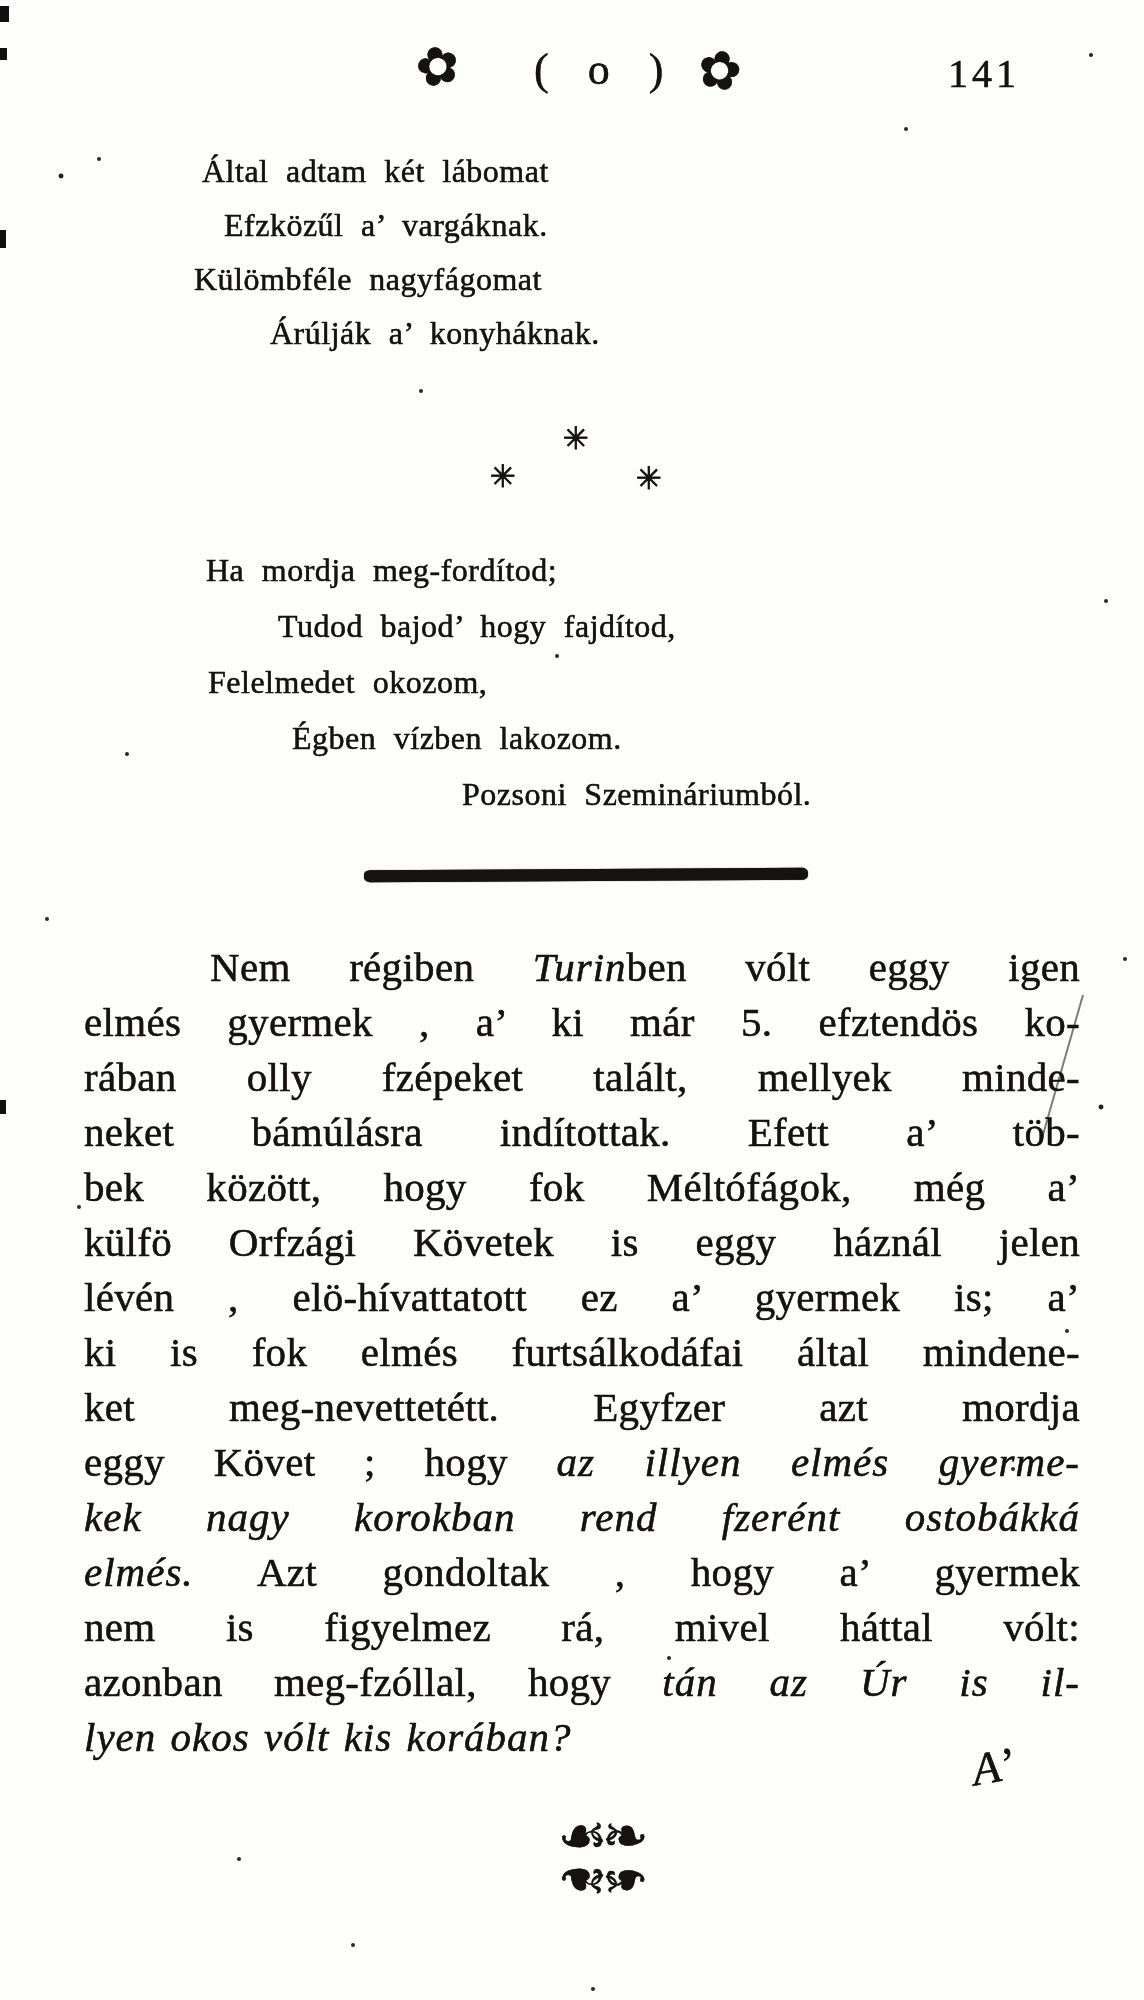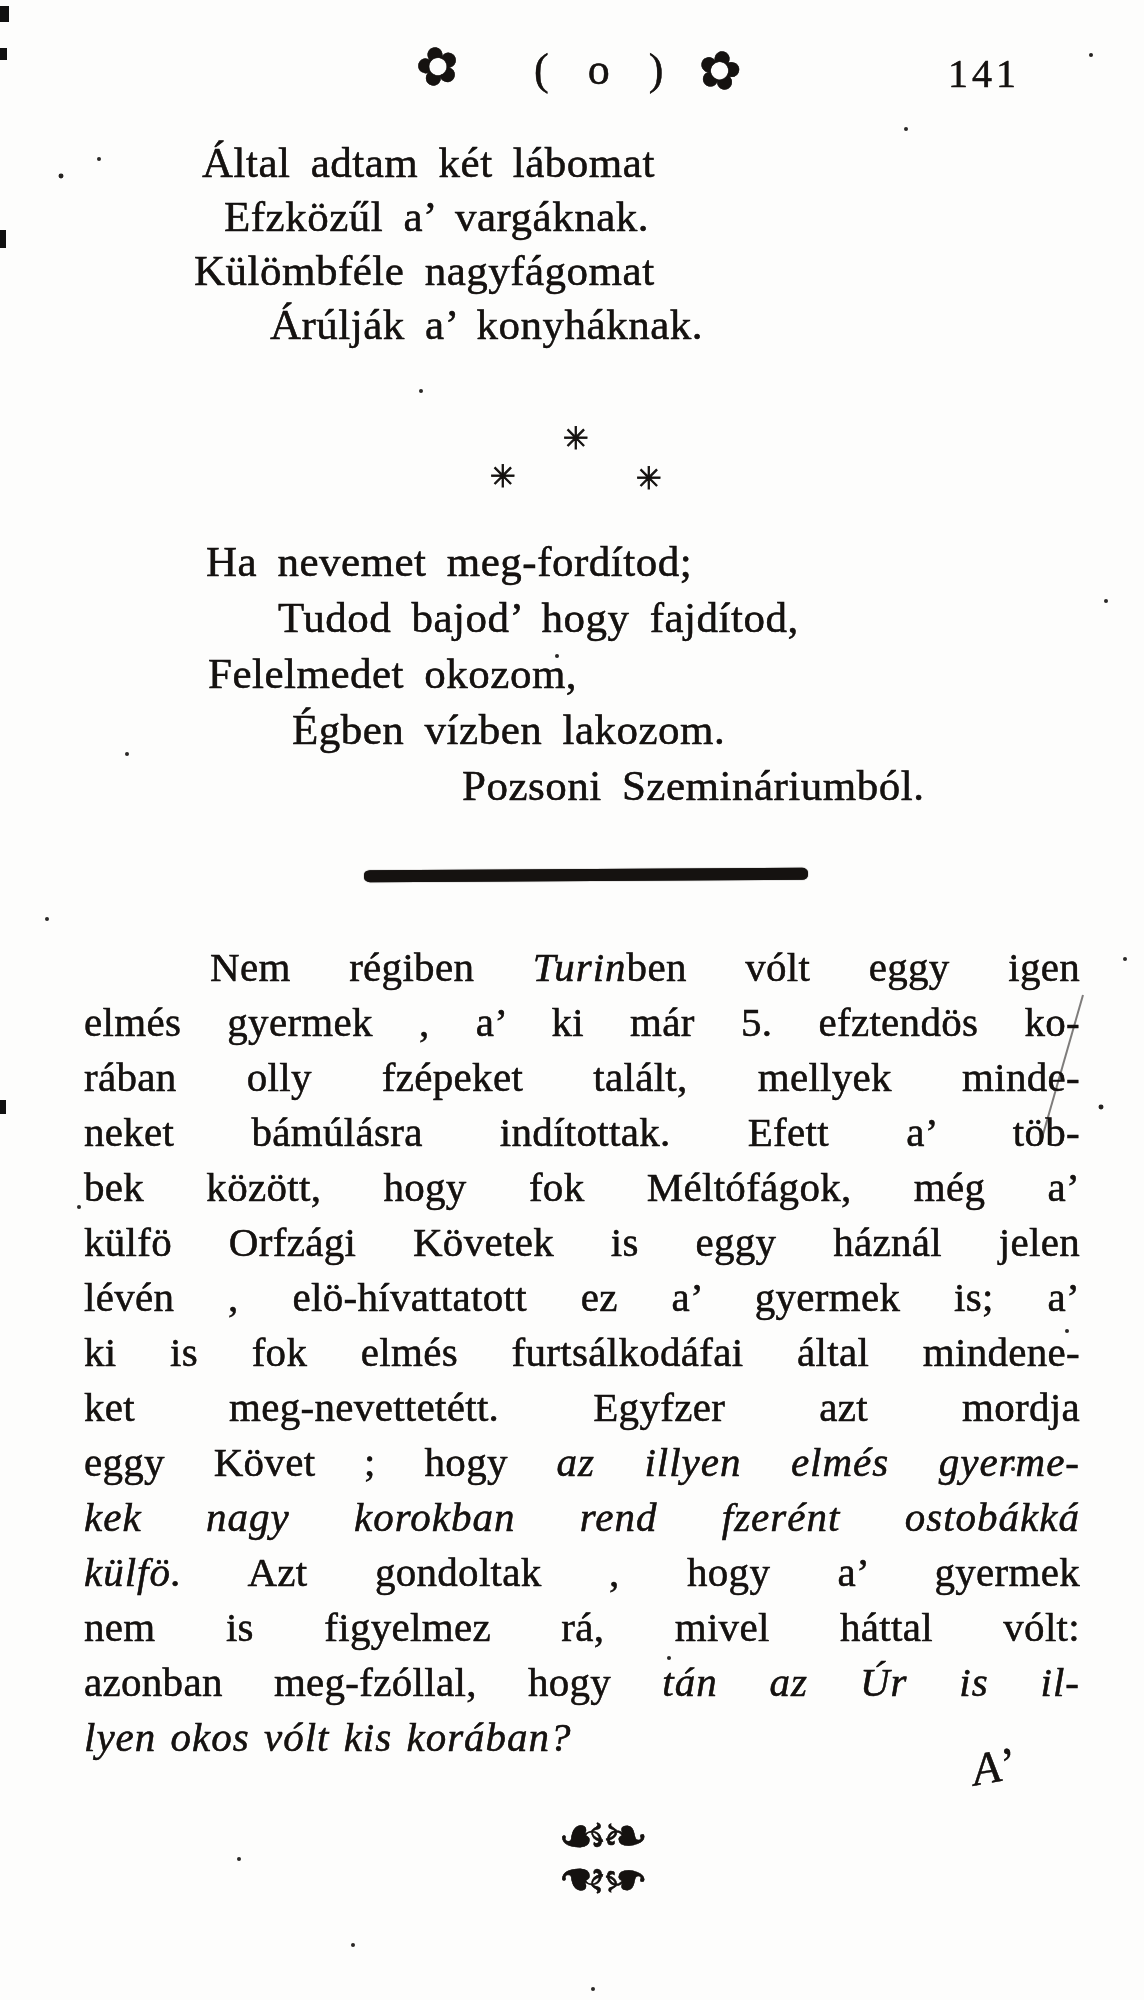--- a/index.html
+++ b/index.html
@@ -13,21 +13,21 @@
     -webkit-text-stroke:0.45px #151210;
     text-shadow:0 0 0.6px rgba(21,18,16,.55);
   }
   
   .orn{position:absolute;font-family:"DejaVu Sans",sans-serif;font-size:52px;line-height:1;}
   .orn-left{left:416px;top:40px;transform:rotate(-14deg);}
   .orn-right{left:698px;top:44px;transform:rotate(12deg) scaleX(-1);}
   .hdr-center{position:absolute;left:534px;top:44px;font-size:44px;letter-spacing:9px;word-spacing:10px;white-space:nowrap;}
   .page-number{position:absolute;left:948px;top:50px;font-size:40px;letter-spacing:4px;font-weight:normal;}
   
-  .verse{position:absolute;left:200px;white-space:nowrap;font-size:43px;word-spacing:9px;letter-spacing:0.5px;}
+  .verse{position:absolute;left:200px;white-space:nowrap;font-size:32px;word-spacing:9px;letter-spacing:0.5px;margin-top:8px;}
   .verse .vl{height:54px;line-height:54px;}
   .verse1{top:136px;}
   .verse1 .vl:nth-child(1){margin-left:2px;}
   .verse1 .vl:nth-child(2){margin-left:24px;}
   .verse1 .vl:nth-child(3){margin-left:-6px;}
   .verse1 .vl:nth-child(4){margin-left:70px;}
   .verse2{top:534px;}
   .verse2 .vl{height:56px;line-height:56px;}
   .verse2 .vl:nth-child(1){margin-left:6px;}
   .verse2 .vl:nth-child(2){margin-left:78px;}
@@ -82,42 +82,42 @@
     <div class="vl">Efzközűl a’ vargáknak.</div>
     <div class="vl">Külömbféle nagyfágomat</div>
     <div class="vl">Árúlják a’ konyháknak.</div>
   </div>
 
   <span class="ast ast-top">✳</span>
   <span class="ast ast-bl">✳</span>
   <span class="ast ast-br">✳</span>
 
   <div class="verse verse2">
-    <div class="vl">Ha nevemet meg-fordítod;</div>
+    <div class="vl">Ha mordja meg-fordítod;</div>
     <div class="vl">Tudod bajod’ hogy fajdítod,</div>
     <div class="vl">Felelmedet okozom,</div>
     <div class="vl">Égben vízben lakozom.</div>
     <div class="vl">Pozsoni Szemináriumból.</div>
   </div>
 
   <div class="rule"></div>
 
   <div class="para" id="para">
       <div class="pline first"><span>Nem régiben </span><span class="it">Turin</span><span>ben vólt eggy igen</span></div>
       <div class="pline"><span>elmés gyermek , a’ ki már 5. efztendös ko-</span></div>
       <div class="pline"><span>rában olly fzépeket talált, mellyek minde-</span></div>
       <div class="pline"><span>neket bámúlásra indítottak. Efett a’ töb-</span></div>
       <div class="pline"><span>bek között, hogy fok Méltófágok, még a’</span></div>
       <div class="pline"><span>külfö Orfzági Követek is eggy háznál jelen</span></div>
       <div class="pline"><span>lévén , elö-hívattatott ez a’ gyermek is; a’</span></div>
       <div class="pline"><span>ki is fok elmés furtsálkodáfai által mindene-</span></div>
       <div class="pline"><span>ket meg-nevettetétt. Egyfzer azt mordja</span></div>
       <div class="pline"><span>eggy Követ ; hogy </span><span class="it">az illyen elmés gyerme-</span></div>
       <div class="pline"><span class="it">kek nagy korokban rend fzerént ostobákká</span></div>
-      <div class="pline"><span class="it">külfö.</span><span> Azt gondoltak , hogy a’ gyermek</span></div>
+      <div class="pline"><span class="it">elmés.</span><span> Azt gondoltak , hogy a’ gyermek</span></div>
       <div class="pline"><span>nem is figyelmez rá, mivel háttal vólt:</span></div>
       <div class="pline"><span>azonban meg-fzóllal, hogy </span><span class="it">tán az Úr is il-</span></div>
       <div class="pline last"><span class="it">lyen okos vólt kis korában?</span></div>
     </div>
 
   <div class="sig">A’</div>
 
   <div class="fleuron">
     <span class="fr">☙❧</span>
     <span class="fr fr2">☙❧</span>

